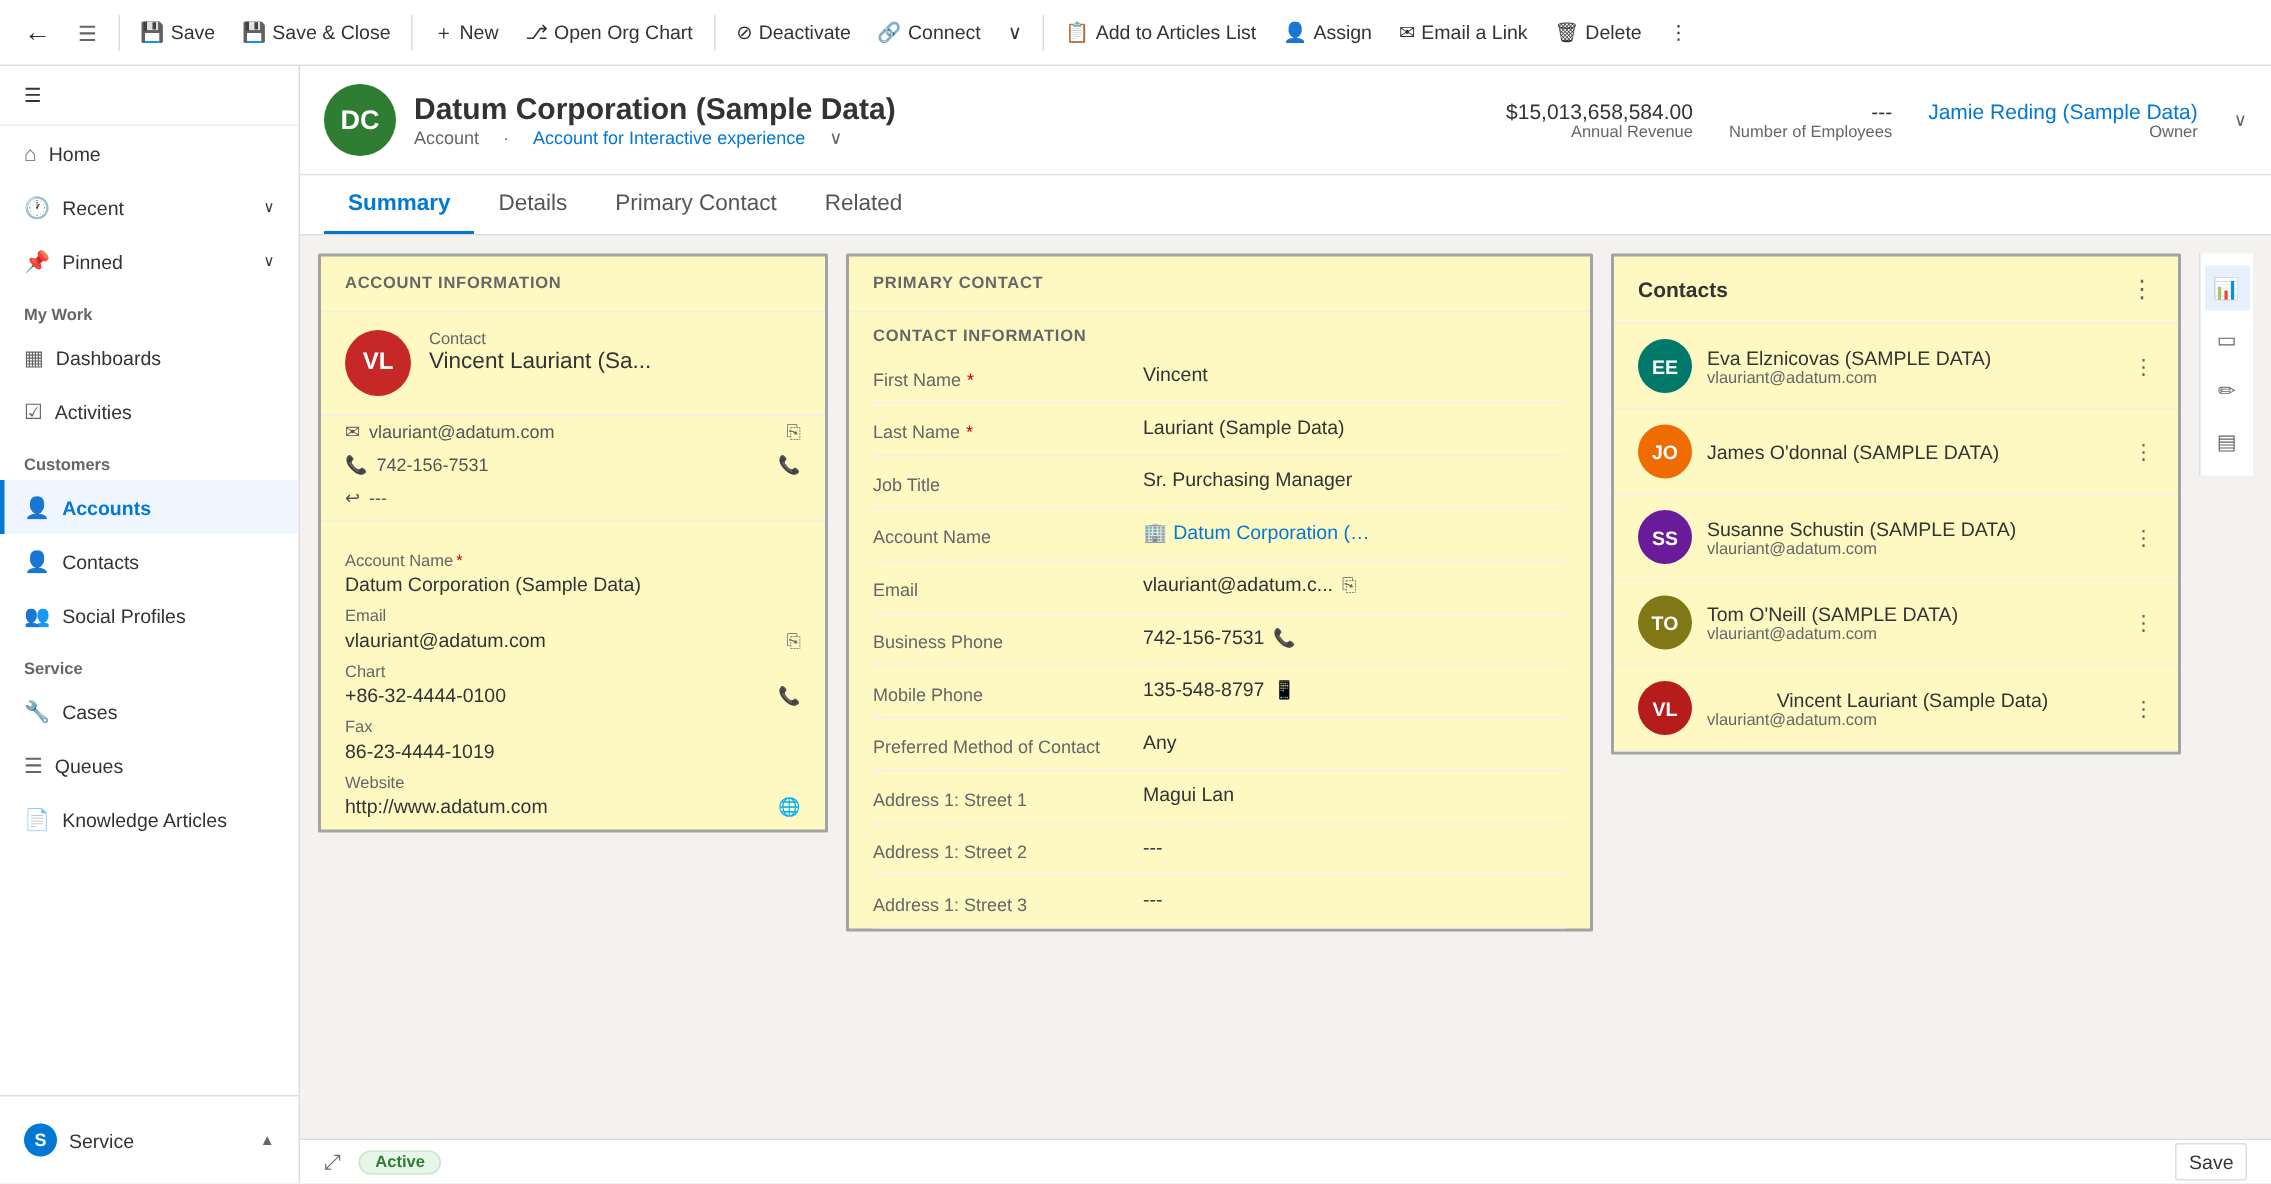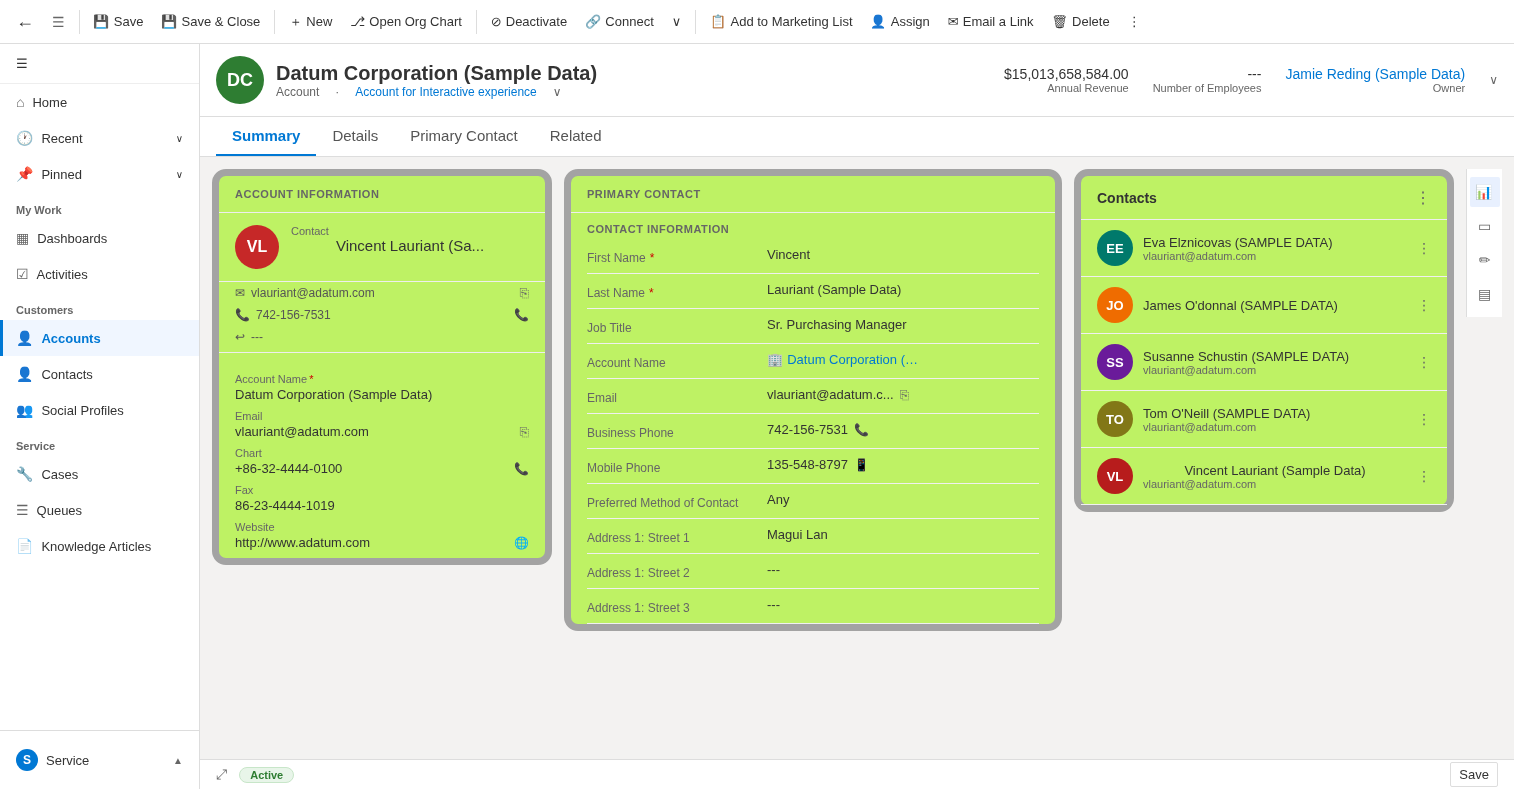--- a/index.html
+++ b/index.html
@@ -45,30 +45,30 @@
 
     
     .tabs-bar { background: #fff; border-bottom: 1px solid #ddd; padding: 0 16px; display: flex; gap: 0; flex-shrink: 0; }
     .tab { padding: 10px 16px; cursor: pointer; font-size: 15px; color: #555; border-bottom: 2px solid transparent; }
     .tab.active { color: #0078d4; border-bottom: 2px solid #0078d4; font-weight: 600; }
 
     
     .content-area { flex: 1; overflow-y: auto; padding: 12px; display: flex; gap: 12px; align-items: flex-start; }
 
     
-    .card { background: #bef264; border: 7px solid #a3a3a3; border-radius: 14px; }
+    .card { background: #fef9c3; border: 2px solid #a3a3a3; border-radius: 1px; }
     .card-header { padding: 12px 16px; font-size: 11px; font-weight: 600; color: #666; text-transform: uppercase; letter-spacing: 0.5px; border-bottom: 1px solid #eee; }
 
     
     .left-card { width: 340px; flex-shrink: 0; }
     .contact-block { padding: 12px 16px; display: flex; gap: 12px; align-items: flex-start; border-bottom: 1px solid #eee; }
     .contact-avatar { width: 44px; height: 44px; border-radius: 50%; background: #c62828; color: #fff; display: flex; align-items: center; justify-content: center; font-size: 16px; font-weight: 700; flex-shrink: 0; }
     .contact-info { flex: 1; }
     .contact-label { font-size: 11px; color: #666; }
-    .contact-name { font-size: 15px; font-weight: 500; color: #333; text-align: center; }
+    .contact-name { font-size: 15px; font-weight: 500; color: #333; }
     .contact-detail { display: flex; align-items: center; gap: 6px; padding: 4px 16px; color: #555; font-size: 12px; }
     .contact-detail .action-icon { margin-left: auto; color: #666; cursor: pointer; font-size: 12px; }
     .field-section { padding: 8px 16px; }
     .field-label { font-size: 11px; color: #666; margin-top: 8px; margin-bottom: 2px; }
     .field-label.required::after { content: '*'; color: #c00; margin-left: 2px; }
     .field-value { font-size: 13px; font-weight: 500; color: #333; display: flex; align-items: center; gap: 6px; }
     .field-value .field-icon { color: #666; font-size: 12px; margin-left: auto; cursor: pointer; }
 
     
     .middle-card { flex: 1; min-width: 0; }
@@ -139,21 +139,21 @@
   <button class="toolbar-btn">
     <span>🔗</span>
     <span>Connect</span>
   </button>
   <button class="toolbar-btn">
     <span>∨</span>
   </button>
   <div class="toolbar-divider"></div>
   <button class="toolbar-btn">
     <span>📋</span>
-    <span>Add to Marketing List</span>
+    <span>Add to Articles List</span>
   </button>
   <button class="toolbar-btn">
     <span>👤</span>
     <span>Assign</span>
   </button>
   <button class="toolbar-btn">
     <span>✉</span>
     <span>Email a Link</span>
   </button>
   <button class="toolbar-btn">

